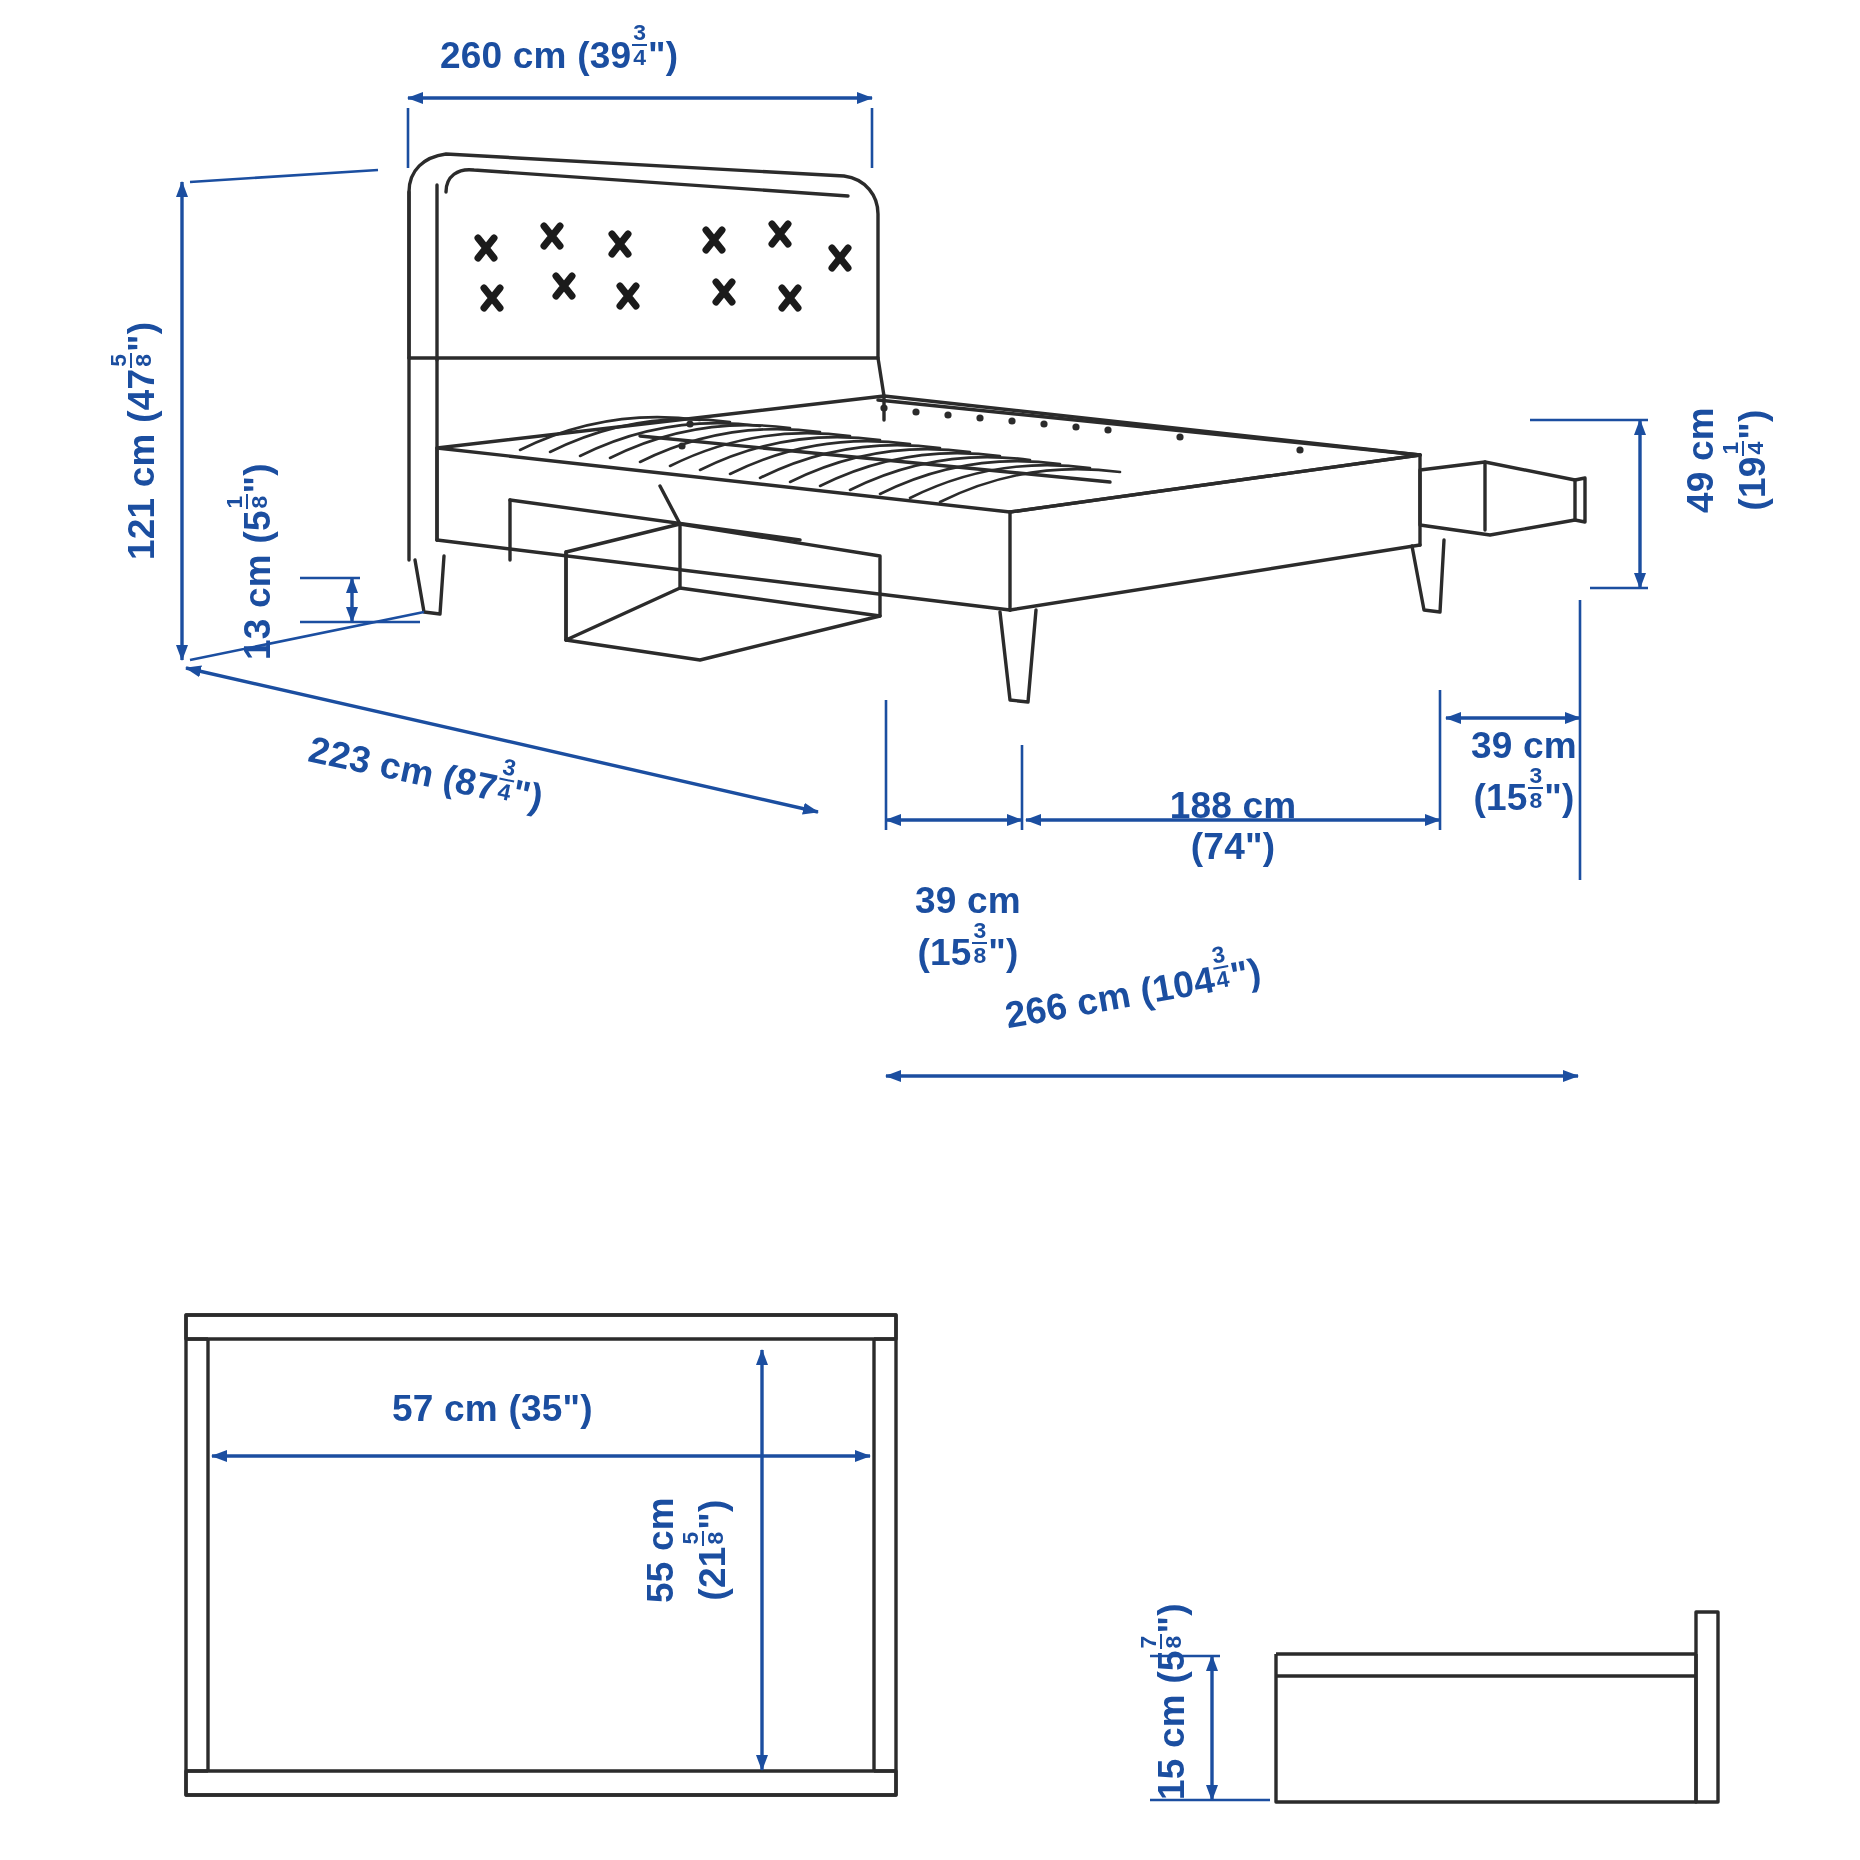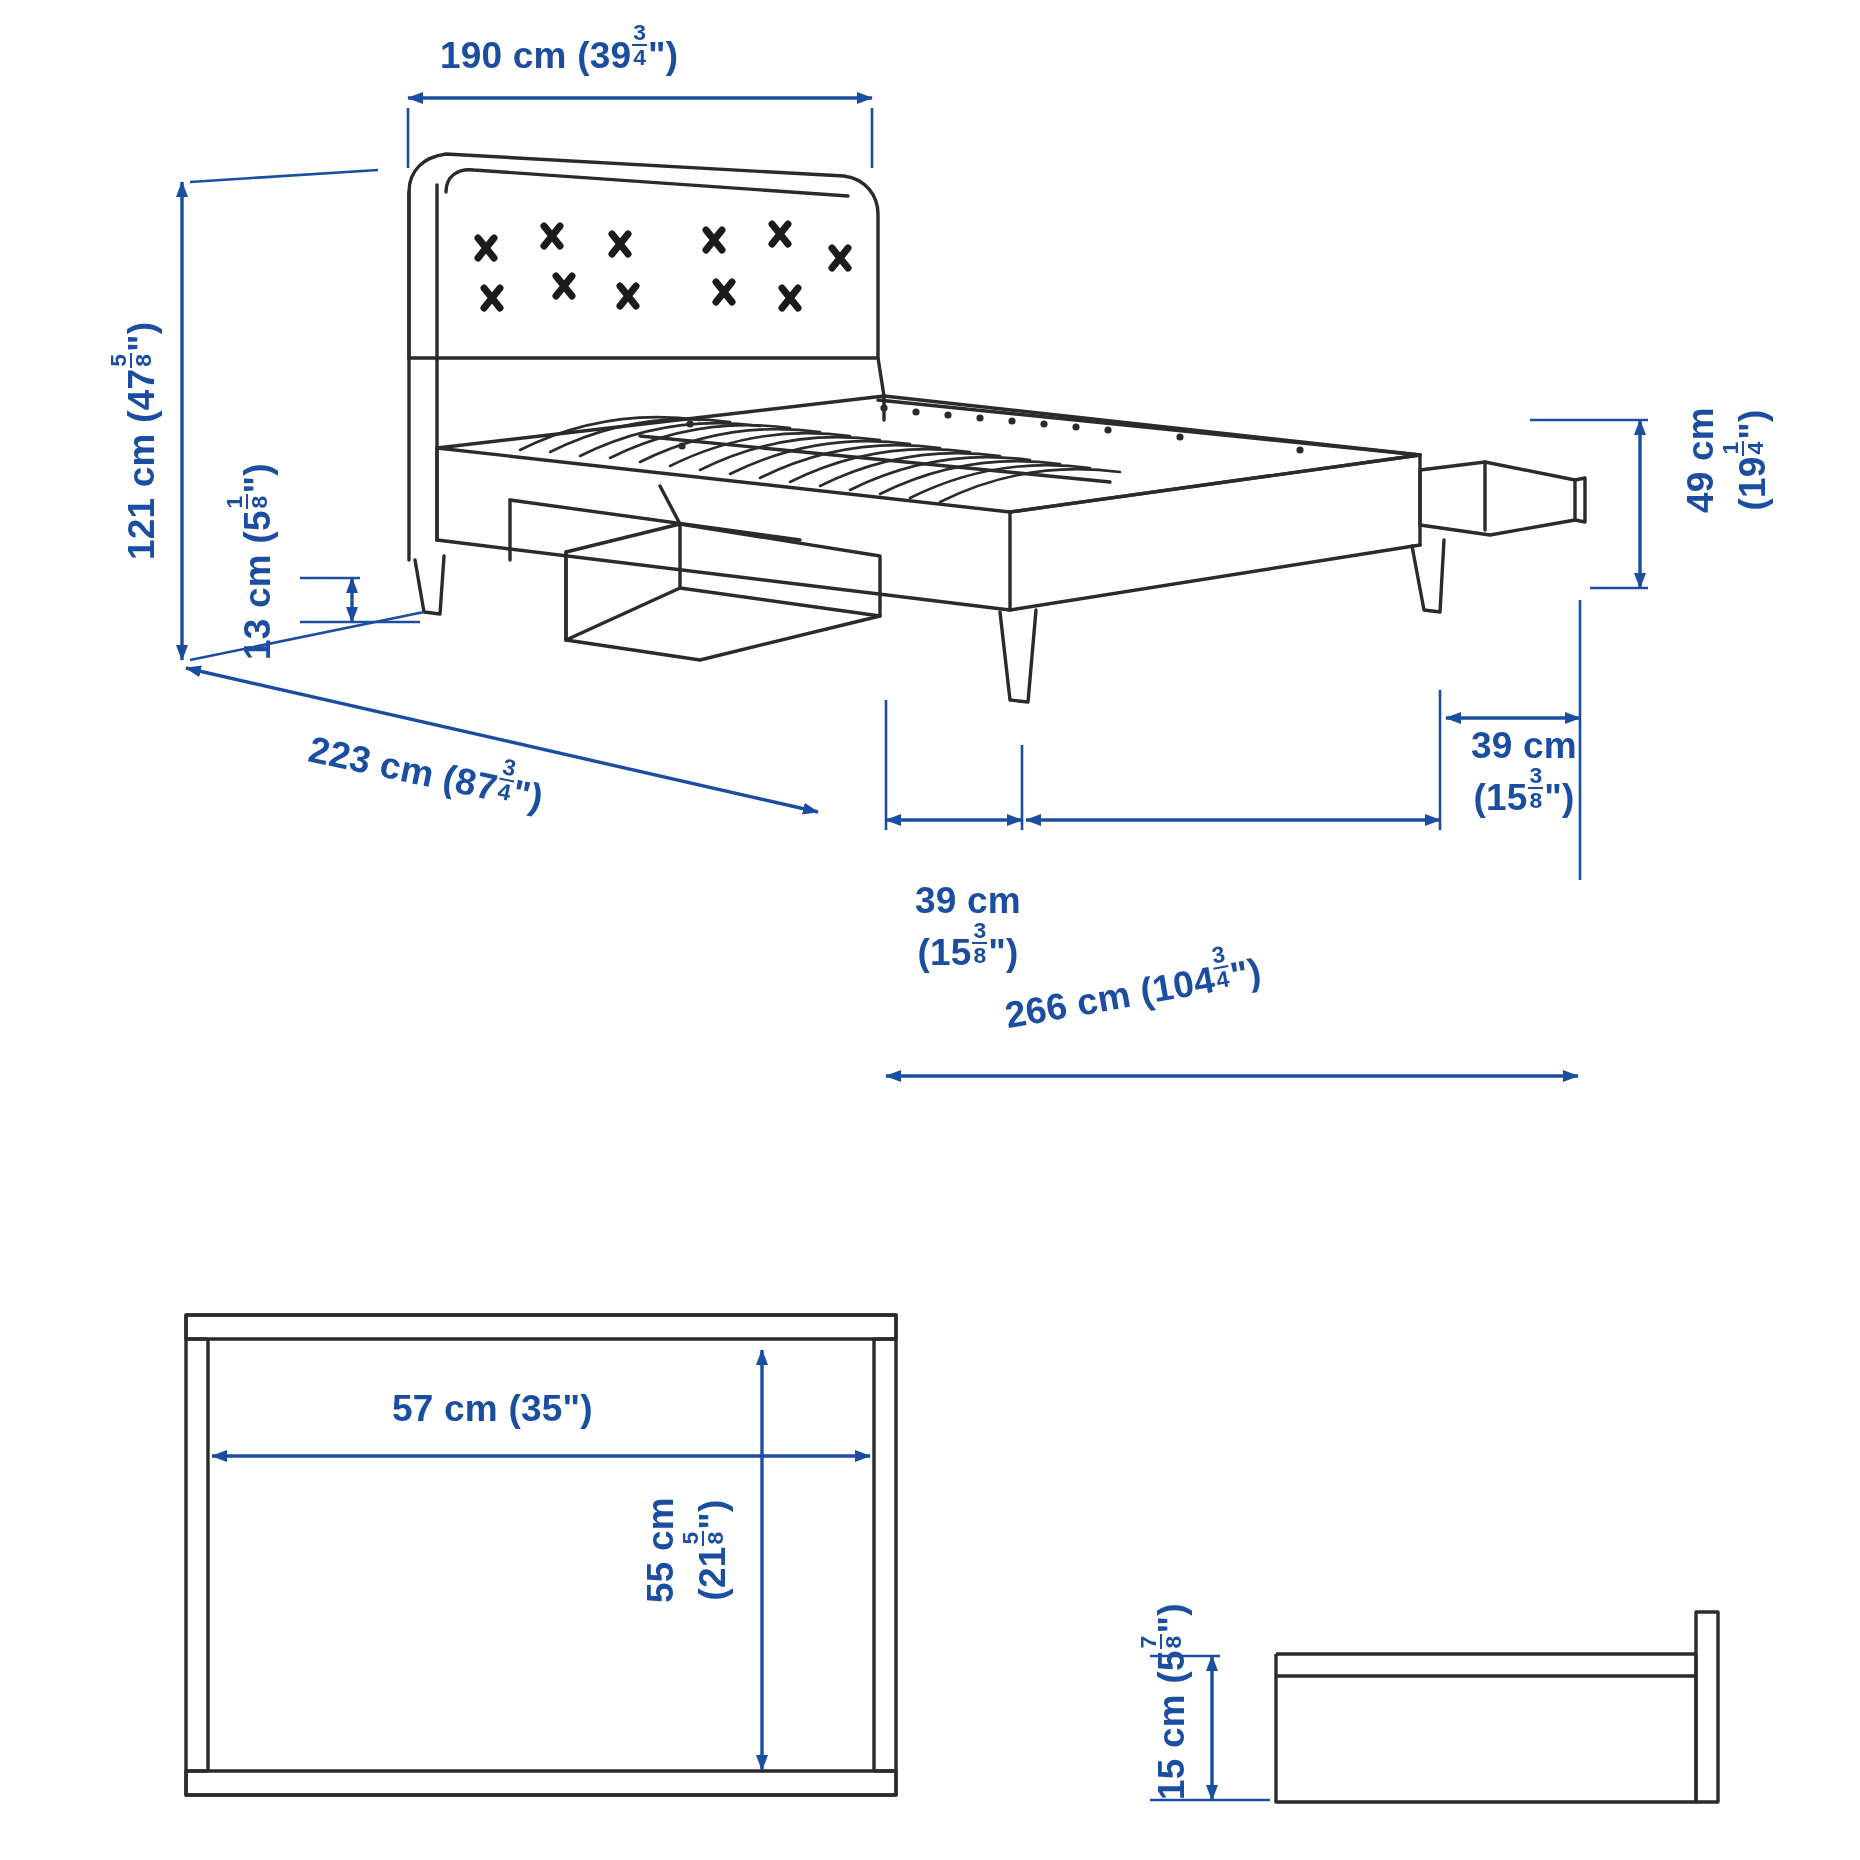--- a/index.html
+++ b/index.html
@@ -223,21 +223,21 @@
       <line x1="1276" y1="1676" x2="1696" y2="1676"></line>
     </g>
     <g stroke="#1b4ea0" stroke-width="3.4" fill="none">
       <line x1="1212" y1="1656" x2="1212" y2="1800" marker-start="url(#arrStart)" marker-end="url(#arrEnd)"></line>
       <line x1="1150" y1="1656" x2="1220" y2="1656" stroke-width="2.6"></line>
       <line x1="1150" y1="1800" x2="1270" y2="1800" stroke-width="2.6"></line>
     </g>
   </svg>
 
   <div class="dim-label lbl-center" style="left:440px; top:24px; font-size:37px;">
-    <span>190 cm</span>
+    <span>260 cm</span>
     <span>(39</span><span class="frac"><span class="num">3</span><span class="den">4</span></span><span>")</span>
   </div>
 
   <div class="dim-label vert lbl-center" style="left:110px; top:560px; font-size:37px; transform: rotate(-90deg);">
     <span>121 cm</span>
     <span>(47</span><span class="frac"><span class="num">5</span><span class="den">8</span></span><span>")</span>
   </div>
 
   <div class="dim-label vert lbl-center" style="left:226px; top:660px; font-size:37px; transform: rotate(-90deg);">
     <span>13 cm</span>
@@ -247,20 +247,24 @@
   <div class="dim-label lbl-center" style="left:316px; top:718px; font-size:37px; transform: rotate(12deg); transform-origin:left top;">
     <span>223 cm</span>
     <span>(87</span><span class="frac"><span class="num">3</span><span class="den">4</span></span><span>")</span>
   </div>
 
   <div class="dim-label lbl-center" style="left:868px; top:880px; width:200px; font-size:37px;">
     <div><span>39 cm</span></div>
     <div><span>(15</span><span class="frac"><span class="num">3</span><span class="den">8</span></span><span>")</span></div>
   </div>
 
+  <div class="dim-label lbl-center" style="left:1068px; top:785px; width:330px; font-size:37px;">
+    <div><span>188 cm</span></div>
+    <div><span>(74")</span></div>
+  </div>
 
   <div class="dim-label lbl-center" style="left:1424px; top:725px; width:200px; font-size:37px;">
     <div><span>39 cm</span></div>
     <div><span>(15</span><span class="frac"><span class="num">3</span><span class="den">8</span></span><span>")</span></div>
   </div>
 
   <div class="dim-label lbl-center" style="left:1000px; top:985px; font-size:37px; transform: rotate(-10deg); transform-origin:left top;">
     <span>266 cm</span>
     <span>(104</span><span class="frac"><span class="num">3</span><span class="den">4</span></span><span>")</span>
   </div>

